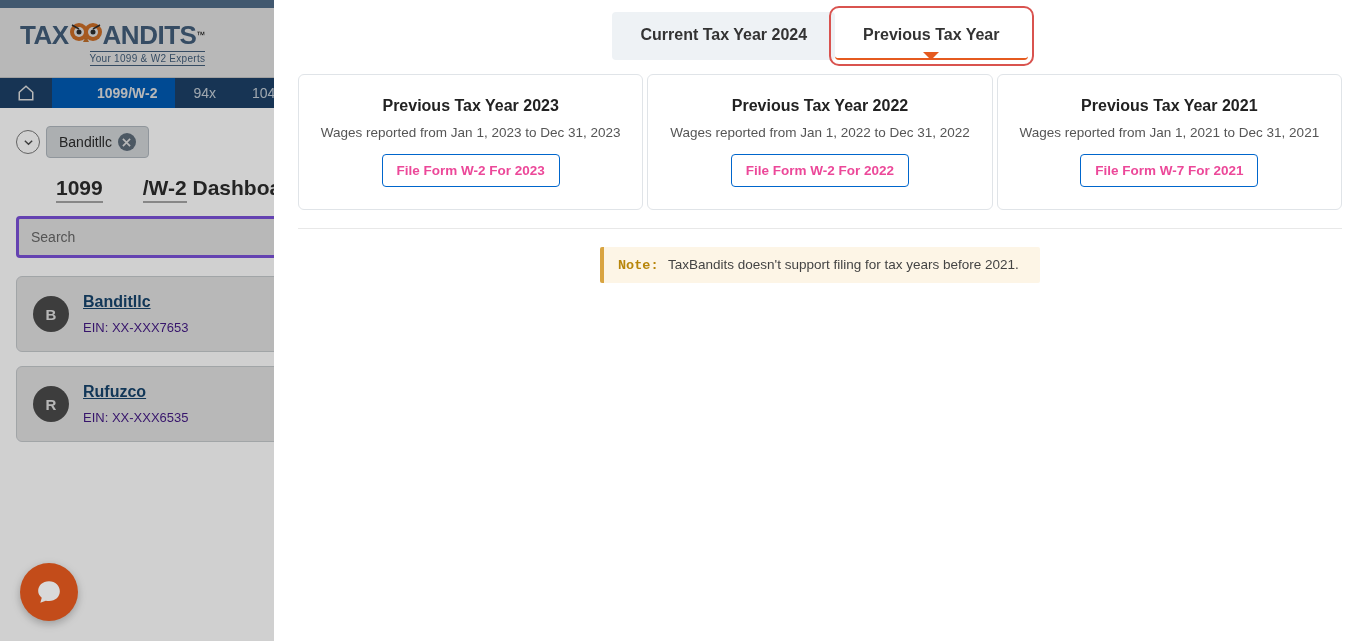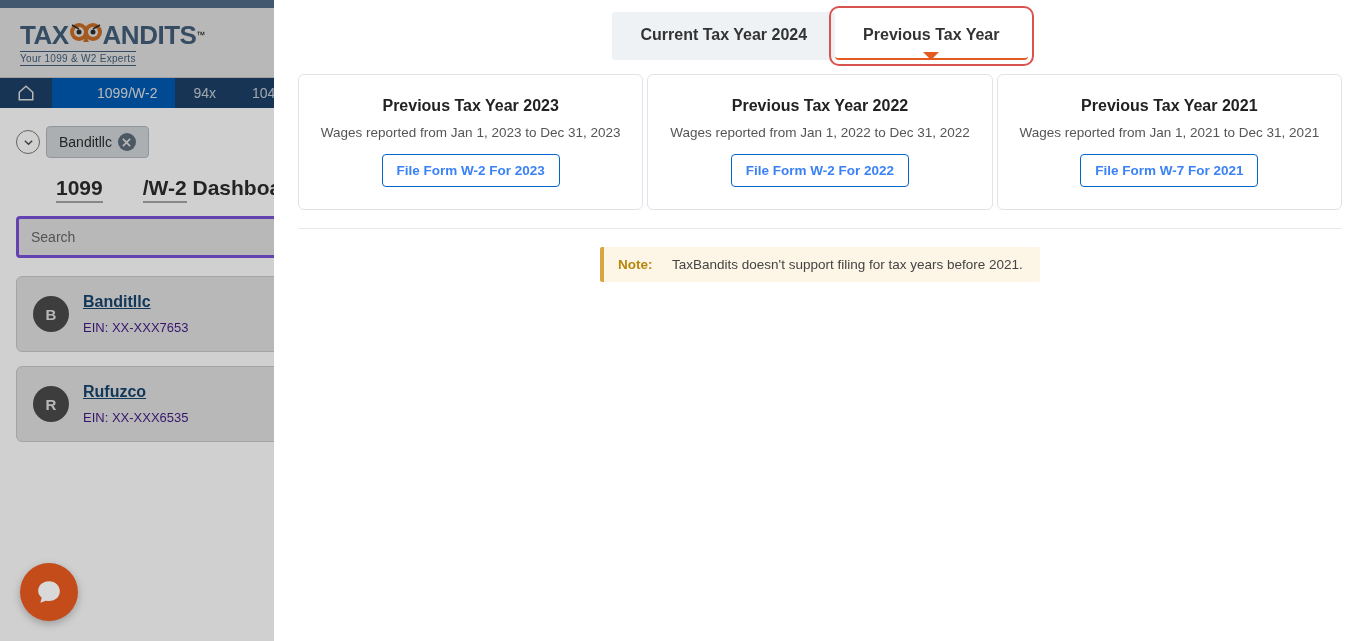--- a/index.html
+++ b/index.html
@@ -2,29 +2,29 @@
 <html><head>
 <meta charset="utf-8">
 <style>
 * { margin: 0; padding: 0; box-sizing: border-box; font-family: -apple-system, BlinkMacSystemFont, 'Segoe UI', Arial, sans-serif; }
 html, body { width: 1366px; height: 641px; overflow: hidden; background: #f5f5f5; position: relative; }
 
 
 .bg-page { position: absolute; inset: 0; filter: brightness(0.85); pointer-events: none; }
 .topbar-spacer { height: 8px; background: #5b7a9a; }
 .logo-bar { height: 70px; background: #fff; display: flex; align-items: center; padding-left: 20px; border-bottom: 1px solid #ddd; }
-.logo { display: flex; flex-direction: column; align-items: flex-start; }
+.logo { display: flex; flex-direction: column; align-items: flex-end; }
 .logo-main { font-size: 26px; font-weight: 800; color: #4b6a8a; letter-spacing: -0.5px; }
 .logo-tag { font-size: 10px; color: #4b6a8a; letter-spacing: 0.3px; border-top: 1px solid #4b6a8a; border-bottom: 1px solid #4b6a8a; padding: 1px 0; }
 .logo-tm { font-size: 9px; vertical-align: super; }
 
 .nav-tabs { height: 30px; background: #214974; display: flex; align-items: stretch; }
 .nav-home { width: 52px; display: flex; align-items: center; justify-content: center; color: #fff; }
 .nav-tab { padding: 0 18px; display: flex; align-items: center; color: #dce8f3; font-size: 14px; }
-.nav-tab.active { background: #0066cc; color: #fff; font-weight: 400; padding-left: 45px; }
+.nav-tab.active { background: #0066cc; color: #fff; font-weight: 700; padding-left: 45px; }
 
 .content { padding: 18px 16px; }
 .filter-row { display: flex; align-items: center; gap: 6px; margin-bottom: 18px; }
 .circle-btn { width: 24px; height: 24px; border: 1px solid #888; border-radius: 50%; display: flex; align-items: center; justify-content: center; font-size: 13px; }
 .chip { display: flex; align-items: center; gap: 6px; padding: 6px 12px; border: 1px solid #c8d0d8; border-radius: 4px; background: #fff; font-size: 14px; color: #333; }
 .chip.active { border: 2px solid #0066cc; color: #0066cc; font-weight: 600; box-shadow: inset 0 -3px 0 #0066cc; }
 .chip-close { width: 18px; height: 18px; background: #6a7a8a; border-radius: 50%; color: #fff; display: flex; align-items: center; justify-content: center; font-size: 11px; }
 .grid-icon { display: inline-block; width: 13px; height: 13px; }
 .grid-icon svg { display: block; }
 
@@ -52,25 +52,25 @@
 .year-tabs { display: flex; justify-content: center; margin: 0 0 14px; }
 .year-tab { padding: 14px 28px; font-size: 16px; font-weight: 600; color: #333; border-radius: 4px; cursor: pointer; position: relative; }
 .year-tab.inactive { background: #eef2f5; }
 .year-tab.selected { background: #fff; border-bottom: 2px solid #e55a1f; outline: 2px solid #d9534f; outline-offset: 4px; }
 .year-tab.selected::after { content: ''; position: absolute; left: 50%; bottom: -10px; transform: translateX(-50%); border: 8px solid transparent; border-top-color: #e55a1f; }
 
 .cards-row { display: flex; gap: 4px; justify-content: space-between; }
 .tax-card { flex: 1; border: 1px solid #e0e4e8; border-radius: 6px; padding: 22px 14px; text-align: center; }
 .card-title { font-size: 16px; font-weight: 700; color: #222; margin-bottom: 10px; }
 .card-sub { font-size: 13.5px; color: #555; margin-bottom: 14px; }
-.card-btn { display: inline-block; padding: 8px 14px; border: 1.5px solid #0066cc; color: #3b82f6; border-radius: 4px; font-size: 13.5px; font-weight: 600; cursor: pointer; background: #fff; }
+.card-btn { display: inline-block; padding: 8px 14px; border: 1.5px solid #0066cc; color: #ec4899; border-radius: 4px; font-size: 13.5px; font-weight: 600; cursor: pointer; background: #fff; }
 
 .divider { height: 1px; background: #e8e8e8; margin: 18px 0; }
 .note-box { max-width: 440px; margin: 0 auto; background: #fdf5e6; border-left: 4px solid #d9a441; padding: 10px 14px; font-size: 13.5px; color: #444; border-radius: 2px; }
-.note-box strong { color: #b8860b; margin-right: 16px; }
+.note-box strong { color: #b8860b; margin-right: 6px; font-family: Liberation Mono, monospace; }
 </style>
 </head>
 <body>
 
 <div class="bg-page">
   <div class="topbar-spacer"></div>
   <div class="logo-bar">
     <div class="logo">
       <div>
         <span class="logo-main">TAX</span><span class="logo-main owl"><svg width="34" height="22" viewBox="0 0 34 22">

